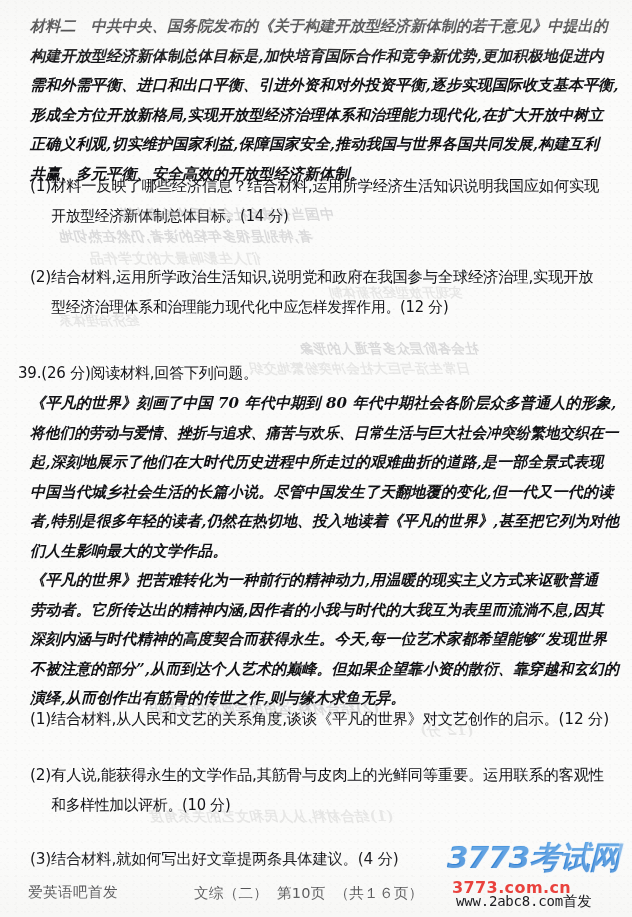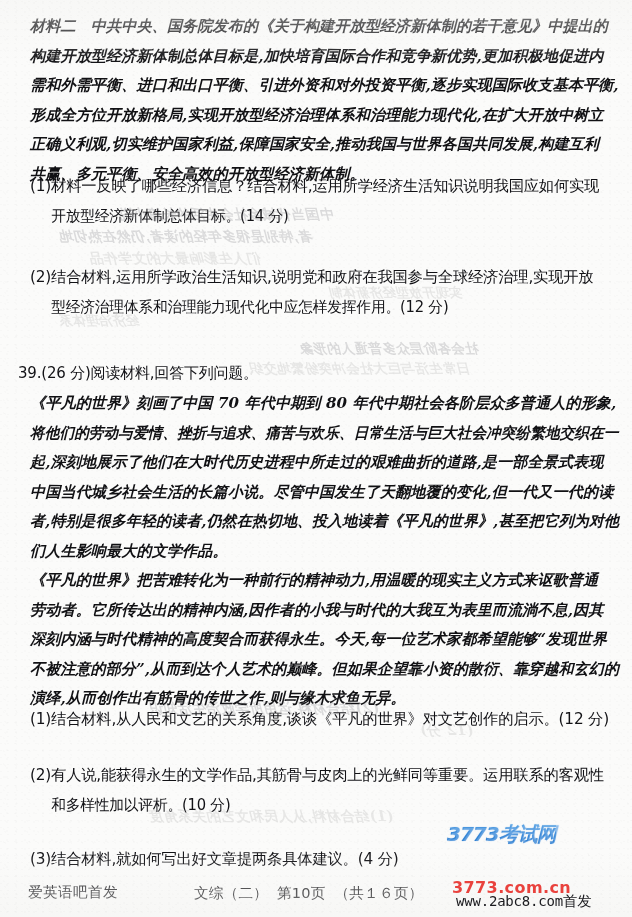--- a/index.html
+++ b/index.html
@@ -134,25 +134,25 @@
   .footer-center .sp { display: inline-block; width: 9px; }
 
   
   .wm {
     position: absolute;
     z-index: 7;
     pointer-events: none;
   }
   .wm-main {
     left: 447px;
-    top: 819px;
+    top: 842px;
     font-family: "DejaVu Sans", sans-serif;
     font-weight: 700;
     font-style: italic;
-    font-size: 20px;
+    font-size: 31px;
     line-height: 31px;
     letter-spacing: -1px;
     color: #3f8ddb;
     text-shadow: 0 0 1px rgba(60,140,220,.6), 1px 1px 0 rgba(255,255,255,.45);
     white-space: nowrap;
   }
   .wm-main .digits {
     background: linear-gradient(180deg,#7fc0ee 0%, #2f7fd0 55%, #1e6bbd 100%);
     -webkit-background-clip: text;
     background-clip: text;

